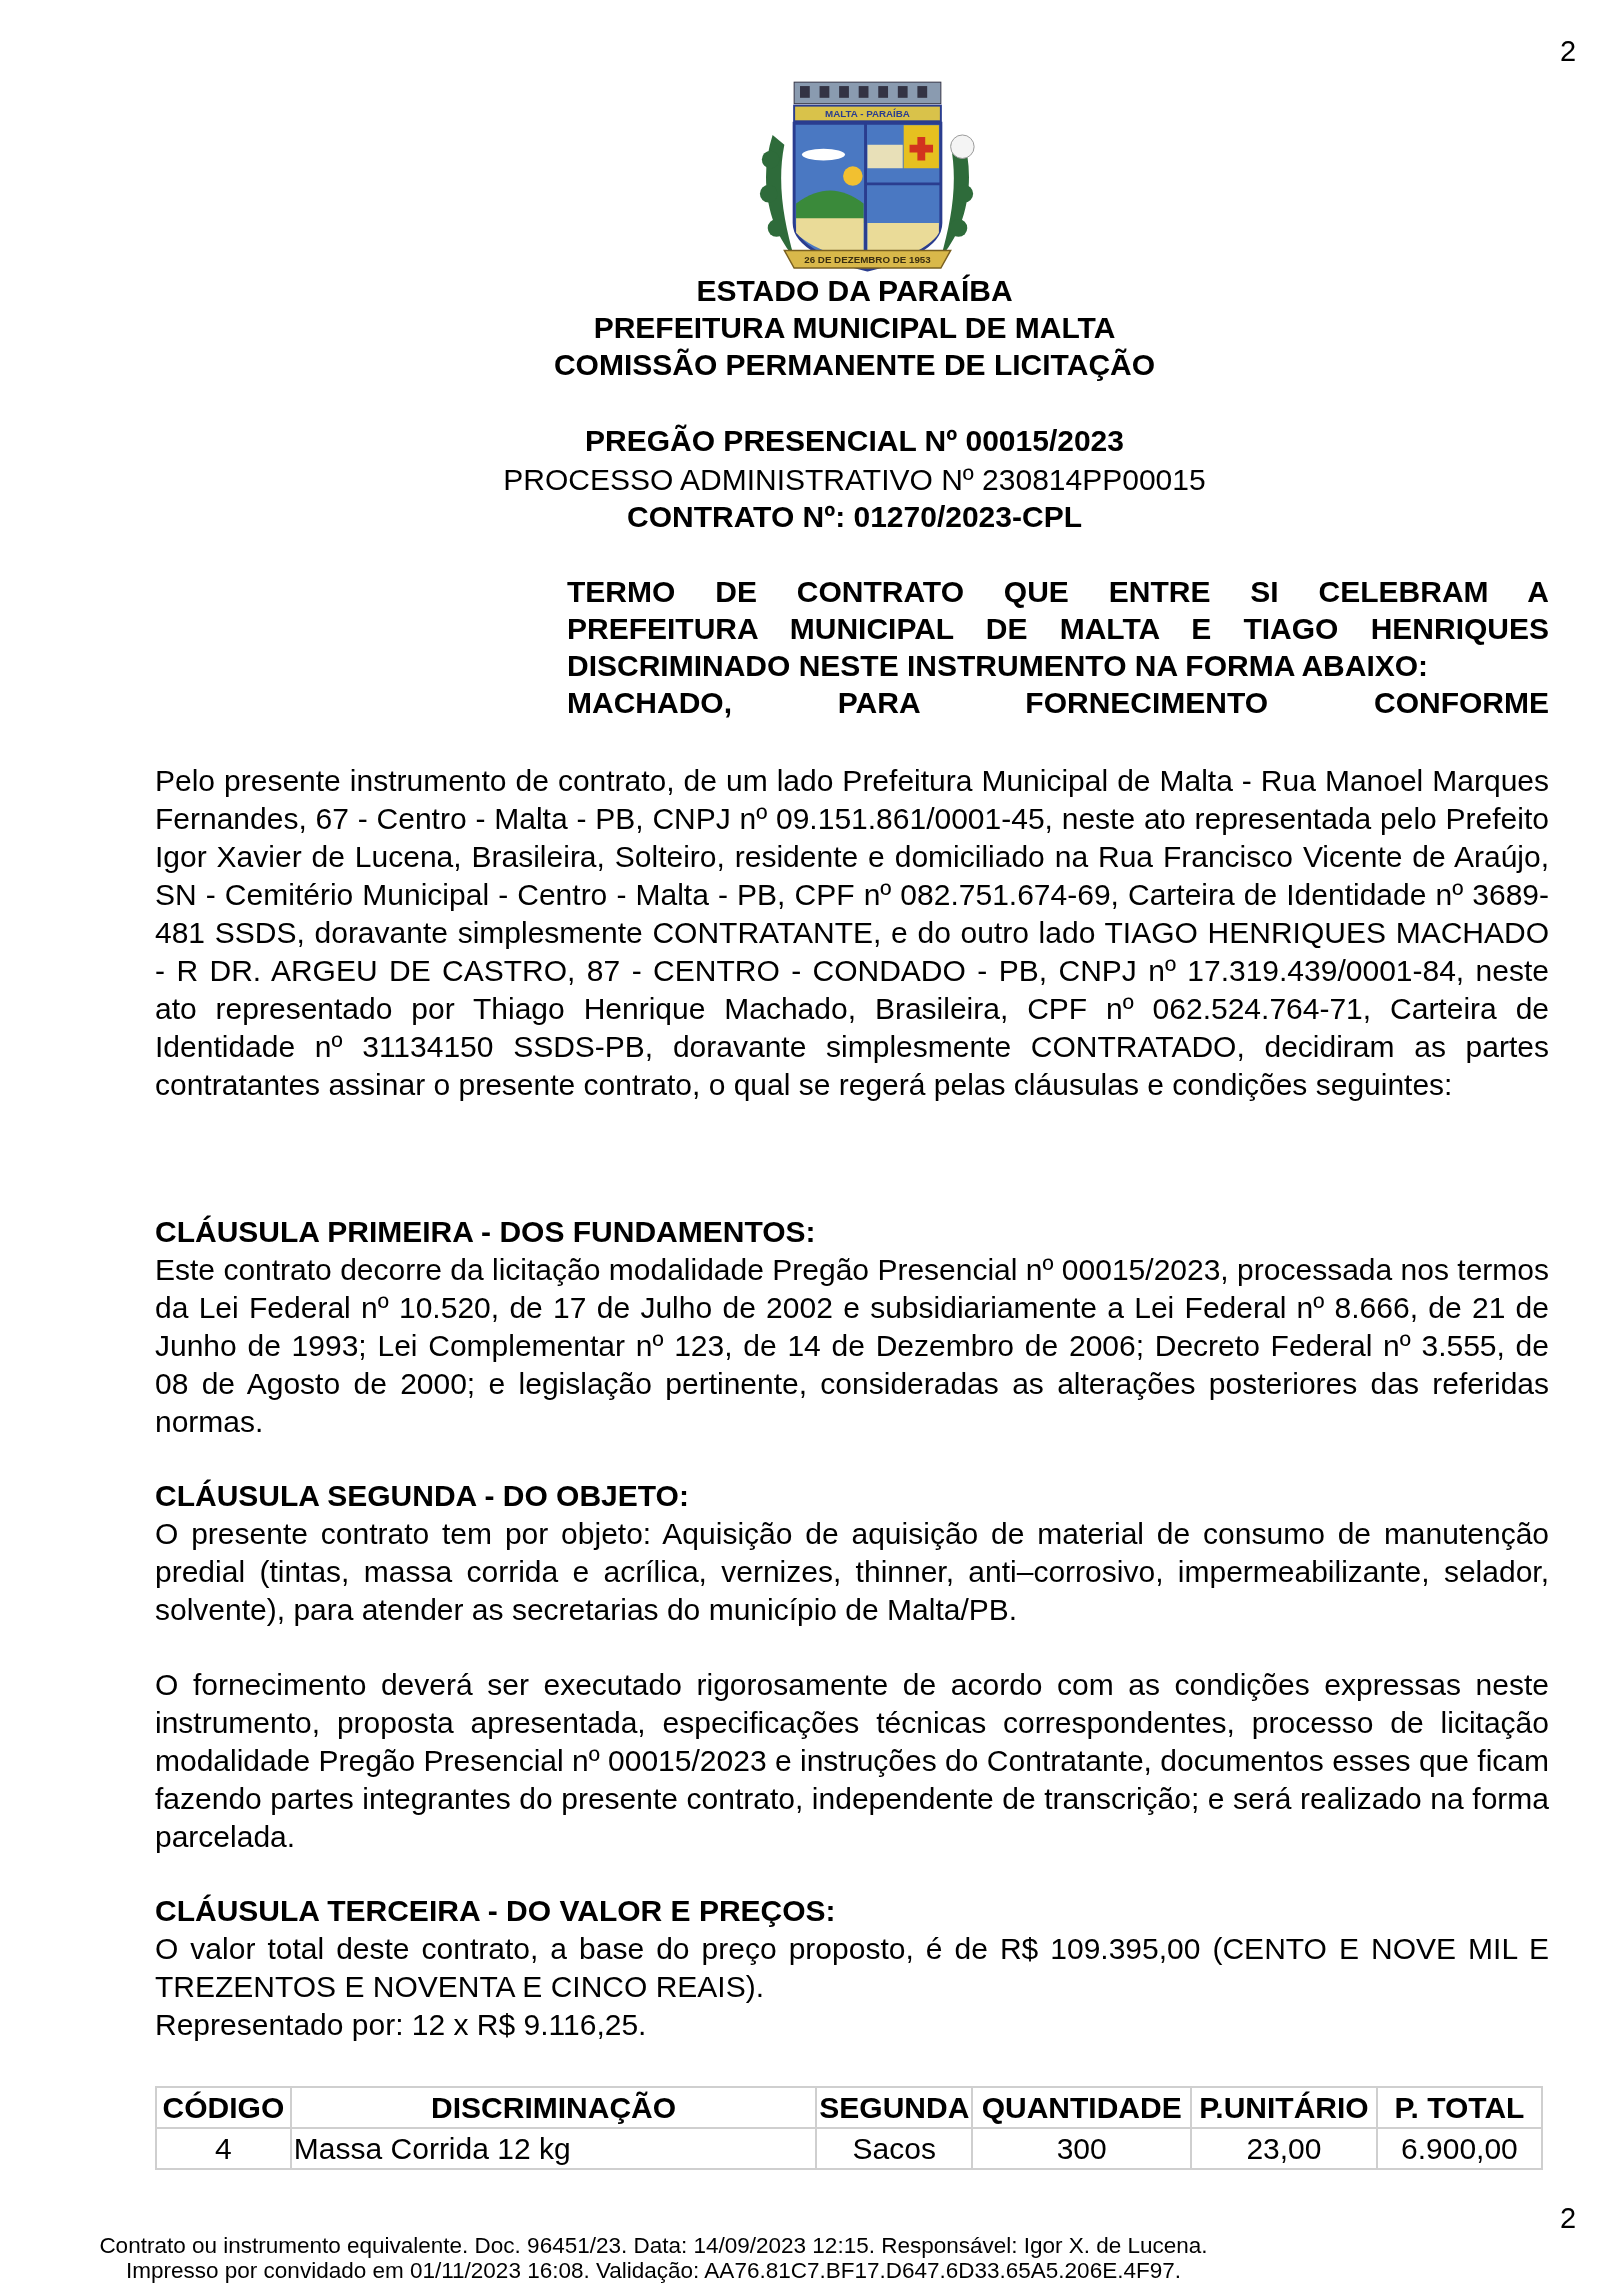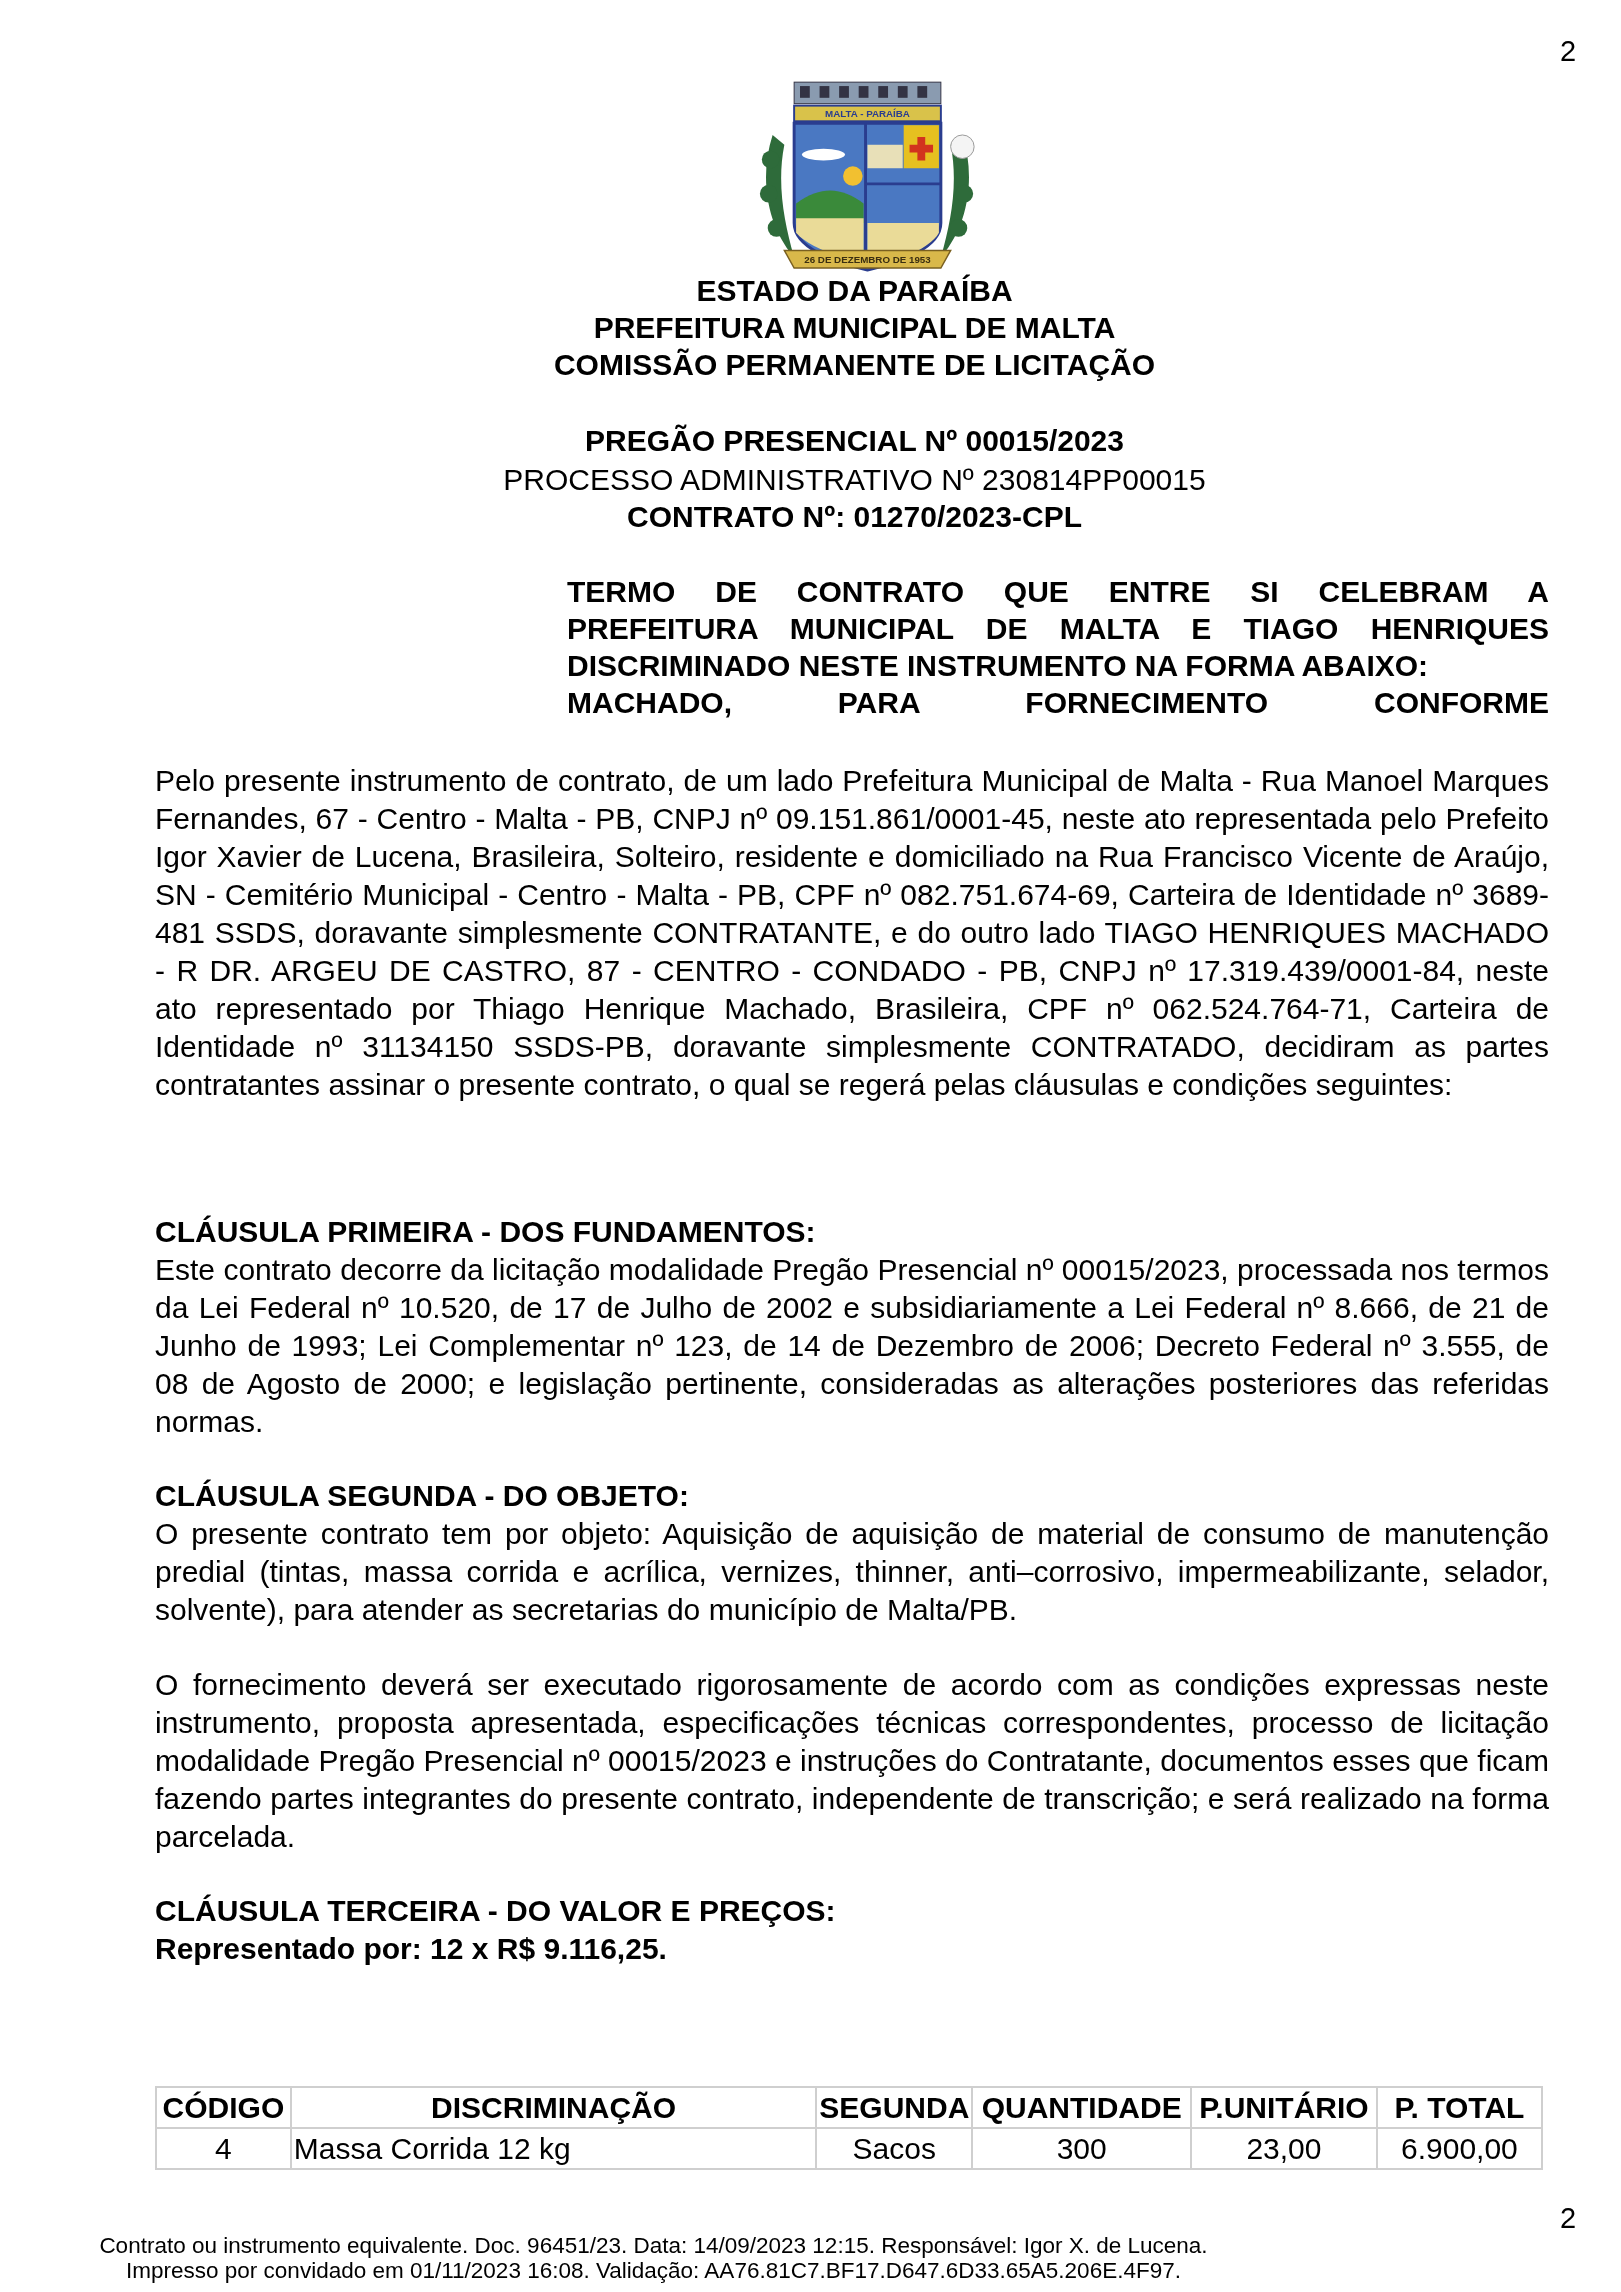--- a/index.html
+++ b/index.html
@@ -109,21 +109,22 @@
 <div class="abs body" style="top:1477px;">
   <p class="h">CLÁUSULA SEGUNDA - DO OBJETO:</p>
   <p>O presente contrato tem por objeto: Aquisição de aquisição de material de consumo de manutenção predial (tintas, massa corrida e acrílica, vernizes, thinner, anti–corrosivo, impermeabilizante, selador, solvente), para atender as secretarias do município de Malta/PB.</p>
 </div>
 <div class="abs body" style="top:1666px;">
   <p>O fornecimento deverá ser executado rigorosamente de acordo com as condições expressas neste instrumento, proposta apresentada, especificações técnicas correspondentes, processo de licitação modalidade Pregão Presencial nº 00015/2023 e instruções do Contratante, documentos esses que ficam fazendo partes integrantes do presente contrato, independente de transcrição; e será realizado na forma parcelada.</p>
 </div>
 
 <div class="abs body" style="top:1892px;">
   <p class="h">CLÁUSULA TERCEIRA - DO VALOR E PREÇOS:</p>
-  <p style="text-align:left;font-weight:bold;">Representado por: 12 x R$ 9.116,25.</p>
+  <p>O valor total deste contrato, a base do preço proposto, é de R$ 109.395,00 (CENTO E NOVE MIL E TREZENTOS E NOVENTA E CINCO REAIS).</p>
+  <p style="text-align:left;">Representado por: 12 x R$ 9.116,25.</p>
 </div>
 
 <table class="items">
   <colgroup>
     <col style="width:135px">
       <col style="width:531px">
       <col style="width:151px">
     <col style="width:219px">
       <col style="width:186px">
       <col style="width:166px">

